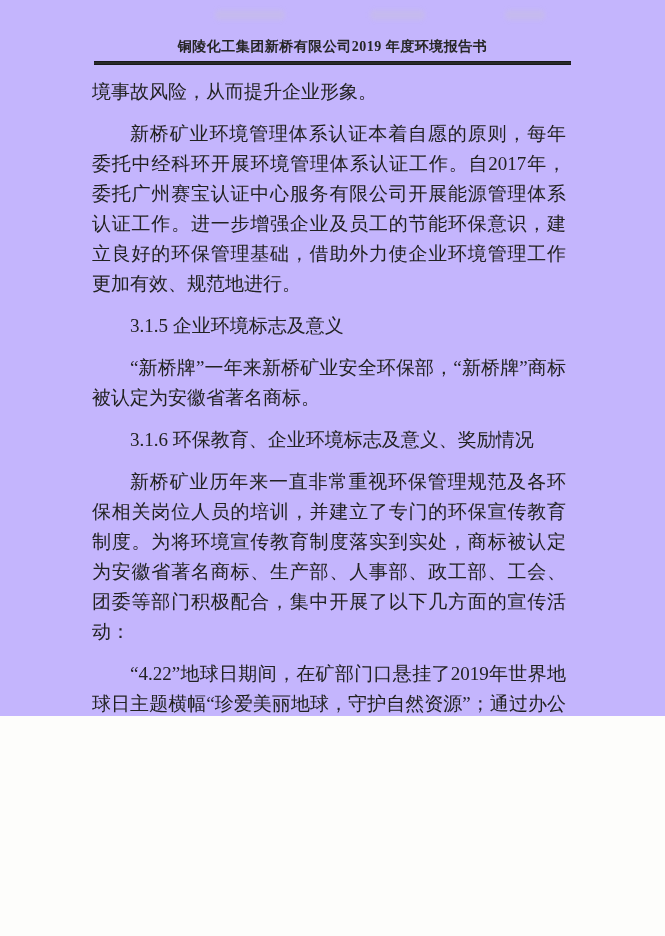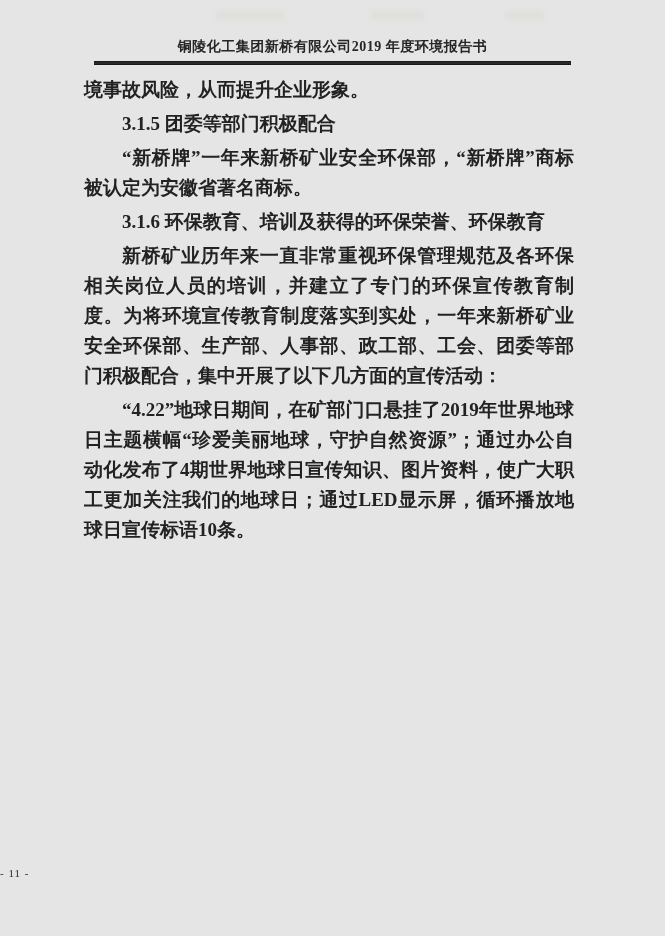--- a/index.html
+++ b/index.html
@@ -3,23 +3,23 @@
 <meta charset="utf-8">
 <style>
   html, body {
     margin: 0;
     padding: 0;
     background: #fdfdfb;
   }
   .page {
     position: relative;
     width: 665px;
-    height: 936px;
+    height: 716px;
     margin: 0 auto;
-    background: #e5e5e5;
+    background: #c4b5fd;
     overflow: hidden;
     font-family: "Liberation Serif", "DejaVu Serif", serif;
     color: #1f1f1f;
   }
   
   .scan-smudge {
     position: absolute;
     top: 10px;
     height: 10px;
     background: rgba(205, 203, 190, 0.22);
@@ -49,23 +49,22 @@
   }
 
   .doc-body {
     margin: 10px 87px 0 80px;
     font-size: 19px;
     line-height: 30px;
     text-align: justify;
     color: #222222;
   }
   .doc-body p {
-    margin: 4px;
+    margin: 12px;
     padding: 0;
-    font-weight: bold;
   }
   .para-paragraph,
   .para-heading {
     text-indent: 2em;
   }
   .para-continuation {
     text-indent: 0;
   }
 
   .page-footer {
@@ -88,24 +87,25 @@
   <span class="scan-smudge smudge-b"></span>
   <span class="scan-smudge smudge-c"></span>
 
   <div class="page-header">
     <div class="header-title">铜陵化工集团新桥有限公司2019 年度环境报告书</div>
     <div class="header-rule"></div>
   </div>
 
   <div class="doc-body" id="doc-body">
       <p class="para-continuation">境事故风险，从而提升企业形象。</p>
-      <p class="para-heading">3.1.5 团委等部门积极配合</p>
+      <p class="para-paragraph">新桥矿业环境管理体系认证本着自愿的原则，每年委托中经科环开展环境管理体系认证工作。自2017年，委托广州赛宝认证中心服务有限公司开展能源管理体系认证工作。进一步增强企业及员工的节能环保意识，建立良好的环保管理基础，借助外力使企业环境管理工作更加有效、规范地进行。</p>
+      <p class="para-heading">3.1.5 企业环境标志及意义</p>
       <p class="para-paragraph">“新桥牌”一年来新桥矿业安全环保部，“新桥牌”商标被认定为安徽省著名商标。</p>
-      <p class="para-heading">3.1.6 环保教育、培训及获得的环保荣誉、环保教育</p>
-      <p class="para-paragraph">新桥矿业历年来一直非常重视环保管理规范及各环保相关岗位人员的培训，并建立了专门的环保宣传教育制度。为将环境宣传教育制度落实到实处，一年来新桥矿业安全环保部、生产部、人事部、政工部、工会、团委等部门积极配合，集中开展了以下几方面的宣传活动：</p>
+      <p class="para-heading">3.1.6 环保教育、企业环境标志及意义、奖励情况</p>
+      <p class="para-paragraph">新桥矿业历年来一直非常重视环保管理规范及各环保相关岗位人员的培训，并建立了专门的环保宣传教育制度。为将环境宣传教育制度落实到实处，商标被认定为安徽省著名商标、生产部、人事部、政工部、工会、团委等部门积极配合，集中开展了以下几方面的宣传活动：</p>
       <p class="para-paragraph">“4.22”地球日期间，在矿部门口悬挂了2019年世界地球日主题横幅“珍爱美丽地球，守护自然资源”；通过办公自动化发布了4期世界地球日宣传知识、图片资料，使广大职工更加关注我们的地球日；通过LED显示屏，循环播放地球日宣传标语10条。</p>
     </div>
 
   <div class="page-footer">
     <span>- 11 -</span>
   </div>
 
 </div>
 
 </body></html>

